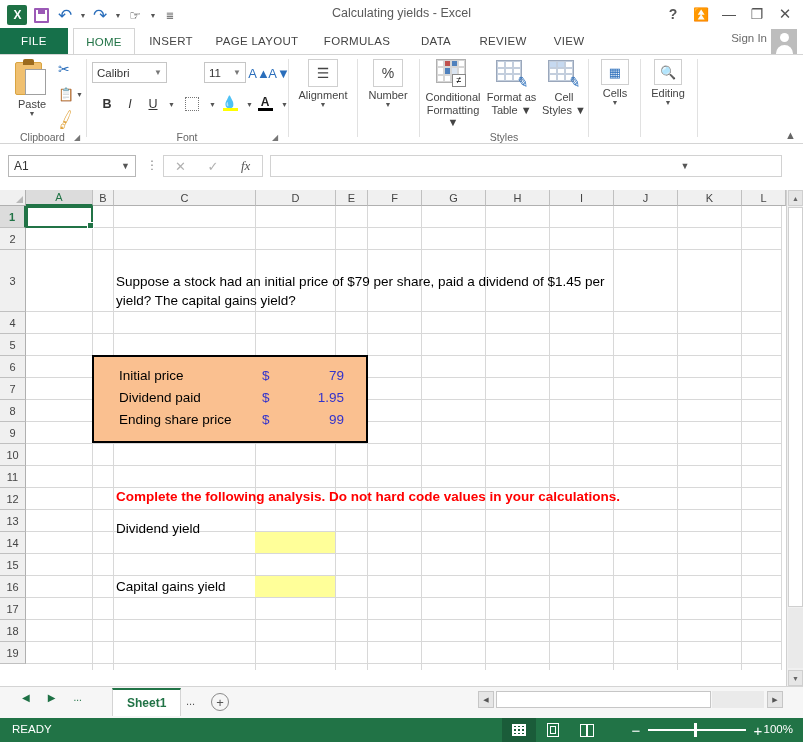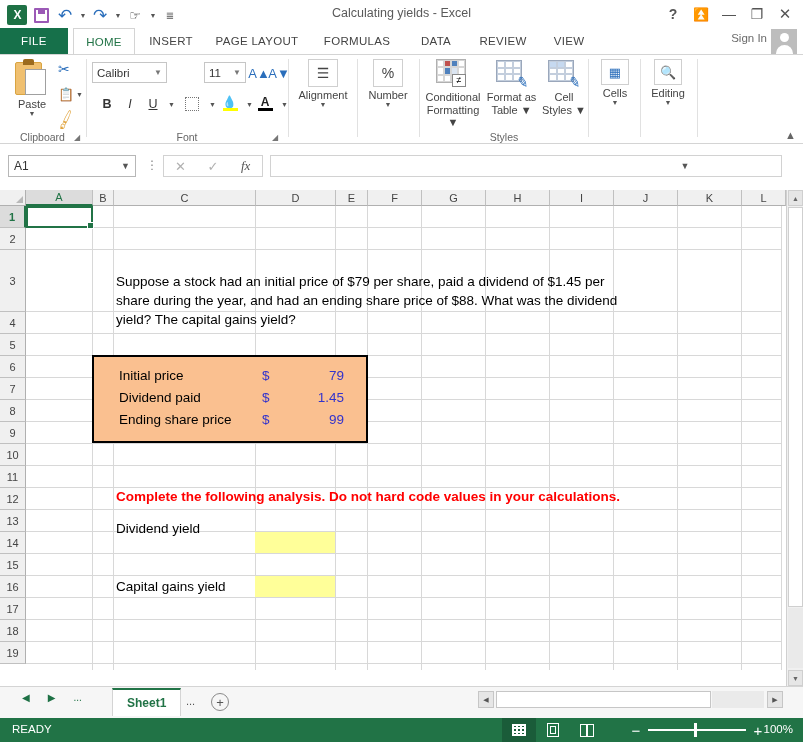--- a/index.html
+++ b/index.html
@@ -591,33 +591,32 @@
       <div class="gline-h" style="top:369px"></div>
       <div class="gline-h" style="top:391px"></div>
       <div class="gline-h" style="top:413px"></div>
       <div class="gline-h" style="top:435px"></div>
       <div class="gline-h" style="top:457px"></div>
 
       <div class="selcell" style="left:0;top:0;width:67px;height:22px"></div>
 
       <div class="qtext" style="left:90px;top:66px;width:620px">
         <div>Suppose a stock had an initial price of $79 per share, paid a dividend of $1.45 per</div>
-        <div>share during the year, and had an ending share price of $88. What was the dividend</div>
         <div>yield? The capital gains yield?</div>
       </div>
 
       <div class="orangebox" style="left:66px;top:149px;width:276px;height:88px">
         <div class="ob-row" style="left:25px;top:11px">Initial price</div>
         <div class="ob-row" style="left:25px;top:33px">Dividend paid</div>
         <div class="ob-row" style="left:25px;top:55px">Ending share price</div>
         <div class="ob-dollar" style="left:168px;top:11px">$</div>
         <div class="ob-dollar" style="left:168px;top:33px">$</div>
         <div class="ob-dollar" style="left:168px;top:55px">$</div>
         <div class="ob-val" style="left:190px;top:11px;width:60px">79</div>
-        <div class="ob-val" style="left:190px;top:33px;width:60px">1.45</div>
+        <div class="ob-val" style="left:190px;top:33px;width:60px">1.95</div>
         <div class="ob-val" style="left:190px;top:55px;width:60px">99</div>
       </div>
 
       <div class="redtext" style="left:90px;top:283px">Complete the following analysis. Do not hard code values in your calculations.</div>
 
       <div class="yellowcell" style="left:229px;top:326px;width:80px;height:21px"></div>
       <div class="cell" style="left:90px;top:311px;width:140px;height:22px">Dividend yield</div>
       <div class="yellowcell" style="left:229px;top:370px;width:80px;height:21px"></div>
       <div class="cell" style="left:90px;top:369px;width:150px;height:22px">Capital gains yield</div>
     </div>

